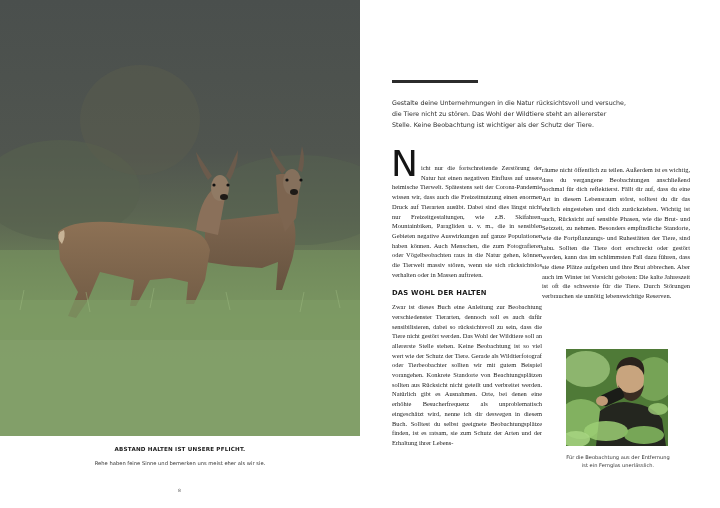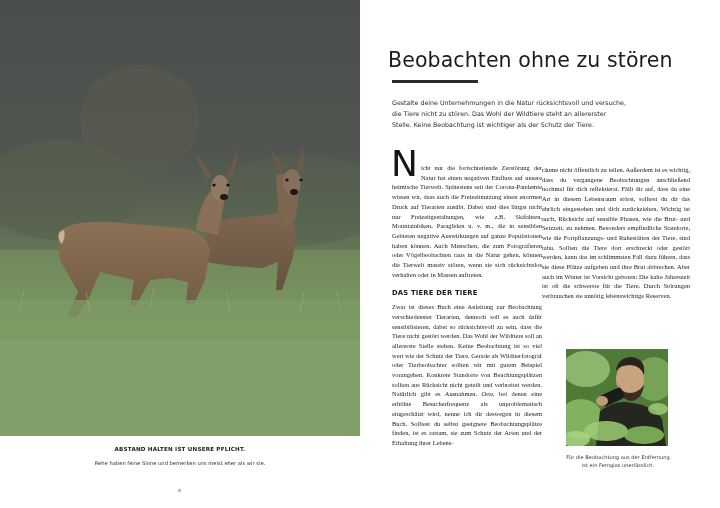--- a/index.html
+++ b/index.html
@@ -109,32 +109,31 @@
           <line x1="340" y1="308" x2="336" y2="290"></line>
         </g>
       </svg>
     </div>
     <div class="left-caption left-caption-title">ABSTAND HALTEN IST UNSERE PFLICHT.</div>
     <div class="left-caption left-caption-text">Rehe haben feine Sinne und bemerken uns meist eher als wir sie.</div>
     <div class="page-num left">8</div>
   </div>
 
   <div class="page-right">
-    <h1 class="title">Beobachten ohne zu stören</h1>
     <div class="title-rule"></div>
     <div class="intro">
       <div>Gestalte deine Unternehmungen in die Natur rücksichtsvoll und versuche,</div>
       <div>die Tiere nicht zu stören. Das Wohl der Wildtiere steht an allererster</div>
       <div>Stelle. Keine Beobachtung ist wichtiger als der Schutz der Tiere.</div>
     </div>
 
     <div class="col col-1">
       <span class="dropcap">N</span>
       <p class="lead">icht nur die fortschreitende Zerstörung der Natur hat einen negativen Einfluss auf unsere heimische Tierwelt. Spätestens seit der Corona-Pandemie wissen wir, dass auch die Freizeitnutzung einen enormen Druck auf Tierarten ausübt. Dabei sind dies längst nicht nur Freizeitgestaltungen, wie z.B. Skifahren, Mountainbiken, Paragliden u. v. m., die in sensiblen Gebieten negative Auswirkungen auf ganze Populationen haben können. Auch Menschen, die zum Fotografieren oder Vögelbeobachten raus in die Natur gehen, können die Tierwelt massiv stören, wenn sie sich rücksichtslos verhalten oder in Massen auftreten.</p>
-      <div class="subhead">DAS TIERE DER TIERE</div>
+      <div class="subhead">DAS WOHL DER HALTEN</div>
       <p>Zwar ist dieses Buch eine Anleitung zur Beobachtung verschiedenster Tierarten, dennoch soll es auch dafür sensibilisieren, dabei so rücksichtsvoll zu sein, dass die Tiere nicht gestört werden. Das Wohl der Wildtiere soll an allererste Stelle stehen. Keine Beobachtung ist so viel wert wie der Schutz der Tiere. Gerade als Wildtierfotograf oder Tierbeobachter sollten wir mit gutem Beispiel vorangehen. Konkrete Standorte von Beachtungsplätzen sollten aus Rücksicht nicht geteilt und verbreitet werden. Natürlich gibt es Ausnahmen. Orte, bei denen eine erhöhte Besucherfrequenz als unproblematisch eingeschätzt wird, nenne ich dir deswegen in diesem Buch. Solltest du selbst geeignete Beobachtungsplätze finden, ist es ratsam, sie zum Schutz der Arten und der Erhaltung ihrer Lebens-</p>
     </div>
 
     <div class="col col-2">
       <p>räume nicht öffentlich zu teilen. Außerdem ist es wichtig, dass du vergangene Beobachtungen anschließend nochmal für dich reflektierst. Fällt dir auf, dass du eine Art in diesem Lebensraum störst, solltest du dir das ehrlich eingestehen und dich zurückziehen. Wichtig ist auch, Rücksicht auf sensible Phasen, wie die Brut- und Setzzeit, zu nehmen. Besonders empfindliche Standorte, wie die Fortpflanzungs- und Ruhestätten der Tiere, sind tabu. Sollten die Tiere dort erschreckt oder gestört werden, kann das im schlimmsten Fall dazu führen, dass sie diese Plätze aufgeben und ihre Brut abbrechen. Aber auch im Winter ist Vorsicht geboten: Die kalte Jahreszeit ist oft die schwerste für die Tiere. Durch Störungen verbrauchen sie unnötig lebenswichtige Reserven.</p>
     </div>
 
     <div class="photo-binoculars" title="Mann mit Bart beobachtet mit einem Fernglas versteckt im Gebüsch">
       <svg width="102" height="97" viewBox="0 0 102 97">
         <rect width="102" height="97" fill="#4f7a37"></rect>

